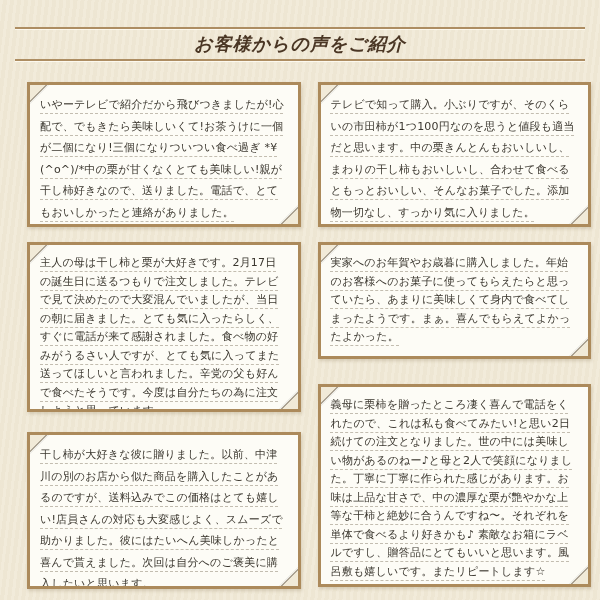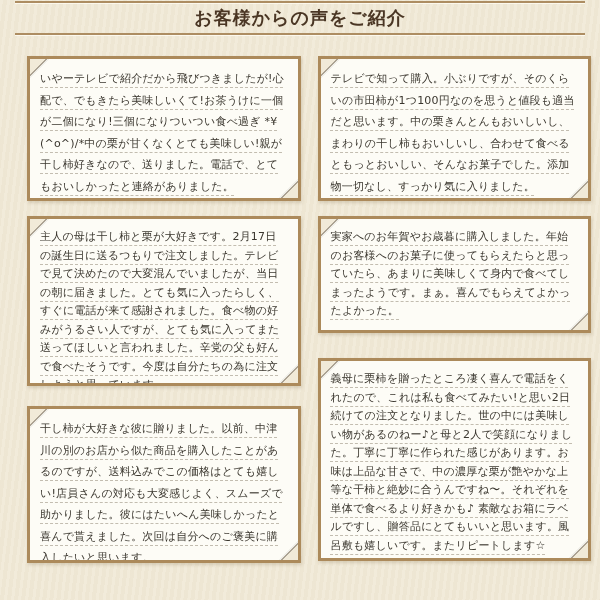--- a/index.html
+++ b/index.html
@@ -5,21 +5,21 @@
   html,body{margin:0;padding:0;}
   body{
     width:600px;height:600px;overflow:hidden;
     background:
       repeating-linear-gradient(97deg, rgba(255,255,255,.05) 0 3px, rgba(180,160,120,.05) 3px 7px),
       #f1ead8;
     font-family:"DejaVu Sans","Liberation Sans",sans-serif;
     color:#38342c;
   }
   
-  .header{margin:1px 15px 0 15px;}
+  .header{margin:27px 15px 0 15px;font-style:italic;}
   .h-rule{height:2px;background:#ad8d62;box-shadow:0 1px 0 rgba(255,253,244,.8);}
   .page-title{
     text-align:center;font-size:18px;font-weight:bold;color:#4a3624;
     letter-spacing:1px;line-height:28px;margin:1px 0;
   }
   
   .board{display:flex;gap:17px;margin:21px 9px 0 27px;}
   .col{flex:1;display:flex;flex-direction:column;}
   
   .note{

